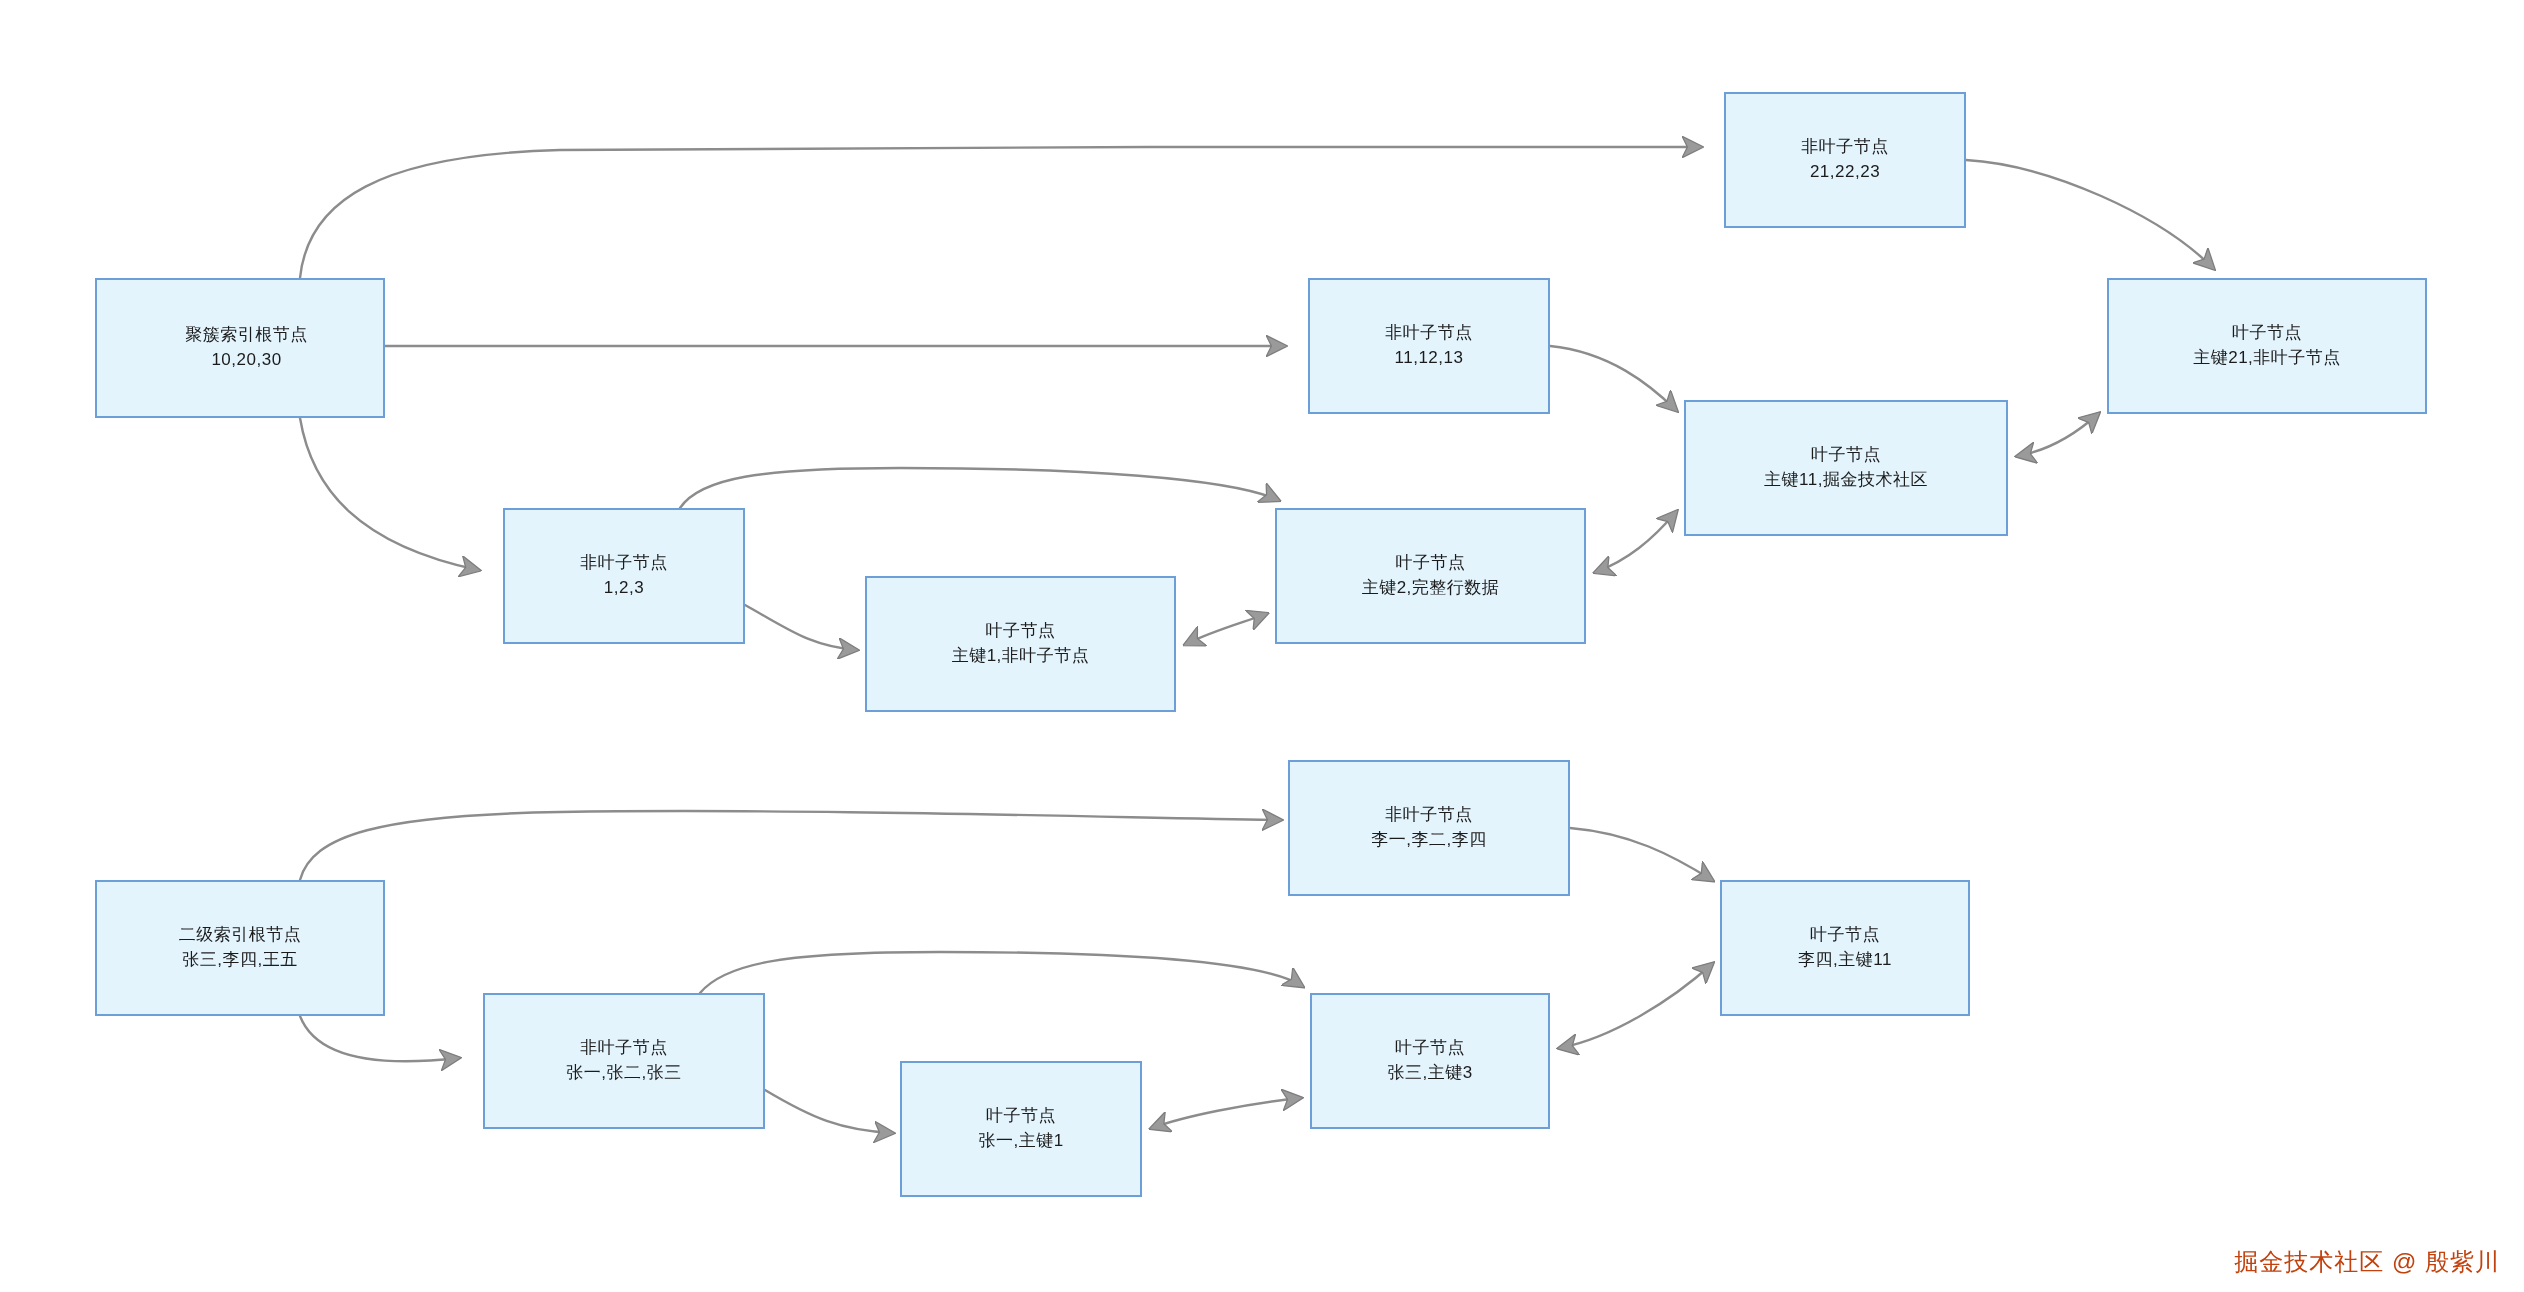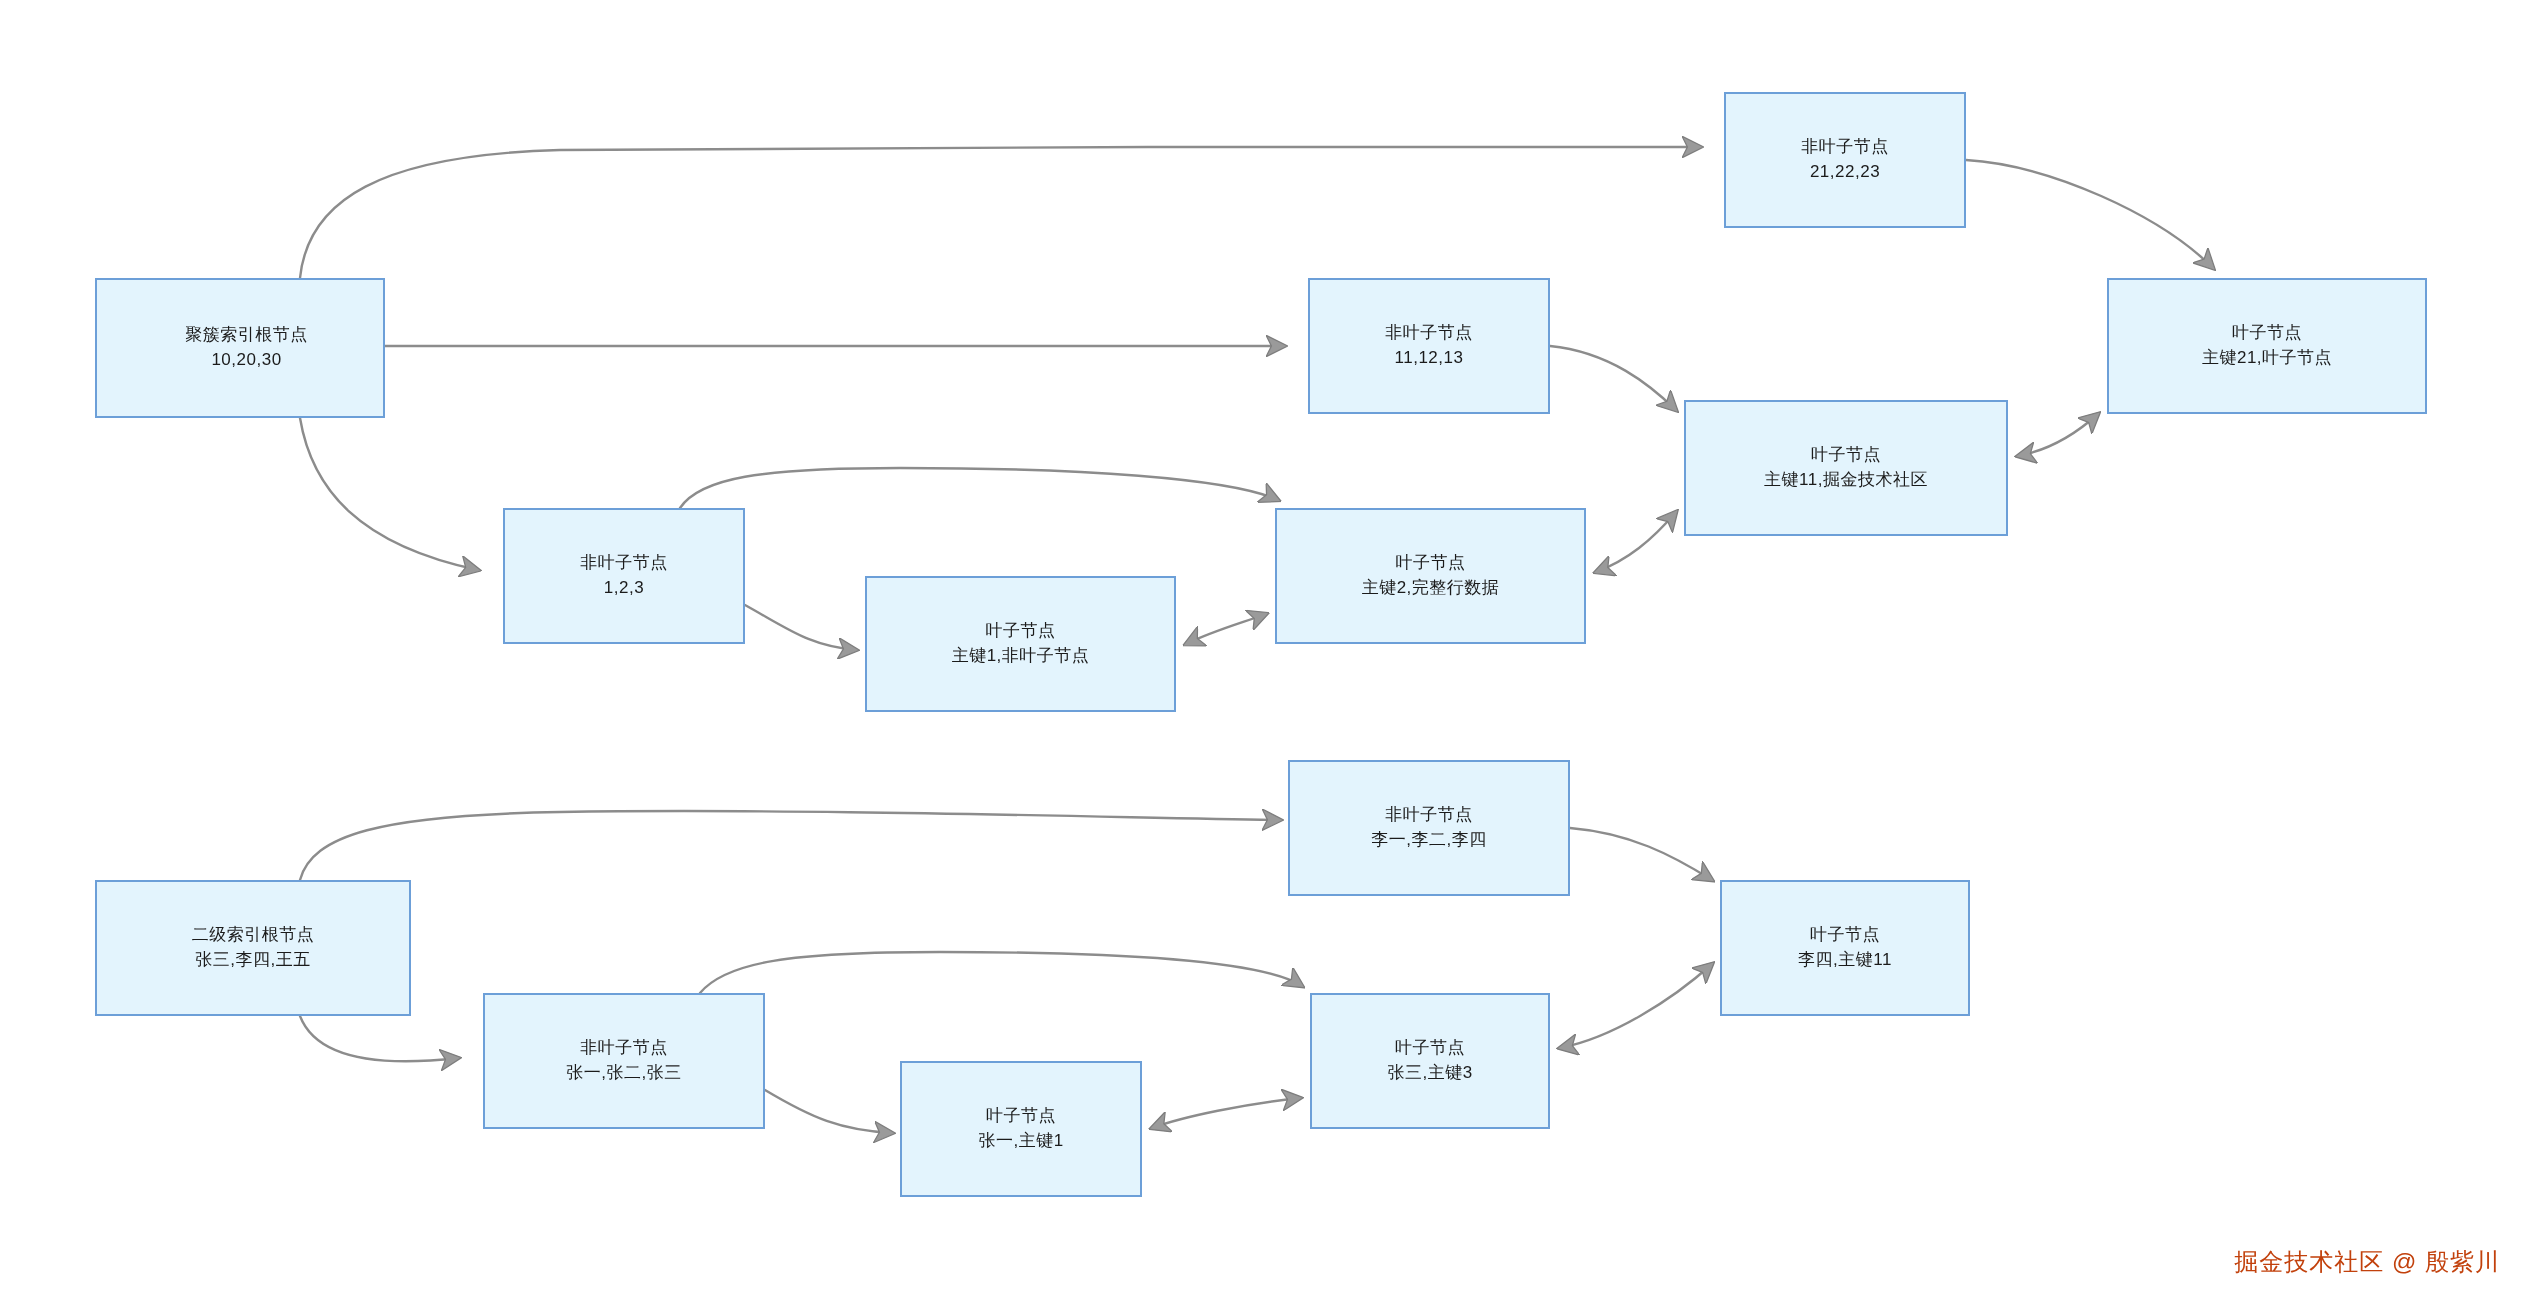--- a/index.html
+++ b/index.html
@@ -122,39 +122,39 @@
     <span class="line2">11,12,13</span>
   </div>
 
   <div class="node" style="left:503px; top:508px; width:242px; height:136px;">
     <span class="line1">非叶子节点</span>
     <span class="line2">1,2,3</span>
   </div>
 
   <div class="node" style="left:2107px; top:278px; width:320px; height:136px;">
     <span class="line1">叶子节点</span>
-    <span class="line2">主键21,叶子节点</span>
+    <span class="line2">主键21,非叶子节点</span>
   </div>
 
   <div class="node" style="left:1684px; top:400px; width:324px; height:136px;">
     <span class="line1">叶子节点</span>
     <span class="line2">主键11,掘金技术社区</span>
   </div>
 
   <div class="node" style="left:1275px; top:508px; width:311px; height:136px;">
     <span class="line1">叶子节点</span>
     <span class="line2">主键2,完整行数据</span>
   </div>
 
   <div class="node" style="left:865px; top:576px; width:311px; height:136px;">
     <span class="line1">叶子节点</span>
     <span class="line2">主键1,非叶子节点</span>
   </div>
 
-  <div class="node" style="left:95px; top:880px; width:316px; height:136px;">
+  <div class="node" style="left:95px; top:880px; width:290px; height:136px;">
     <span class="line1">二级索引根节点</span>
     <span class="line2">张三,李四,王五</span>
   </div>
 
   <div class="node" style="left:1288px; top:760px; width:282px; height:136px;">
     <span class="line1">非叶子节点</span>
     <span class="line2">李一,李二,李四</span>
   </div>
 
   <div class="node" style="left:483px; top:993px; width:282px; height:136px;">

